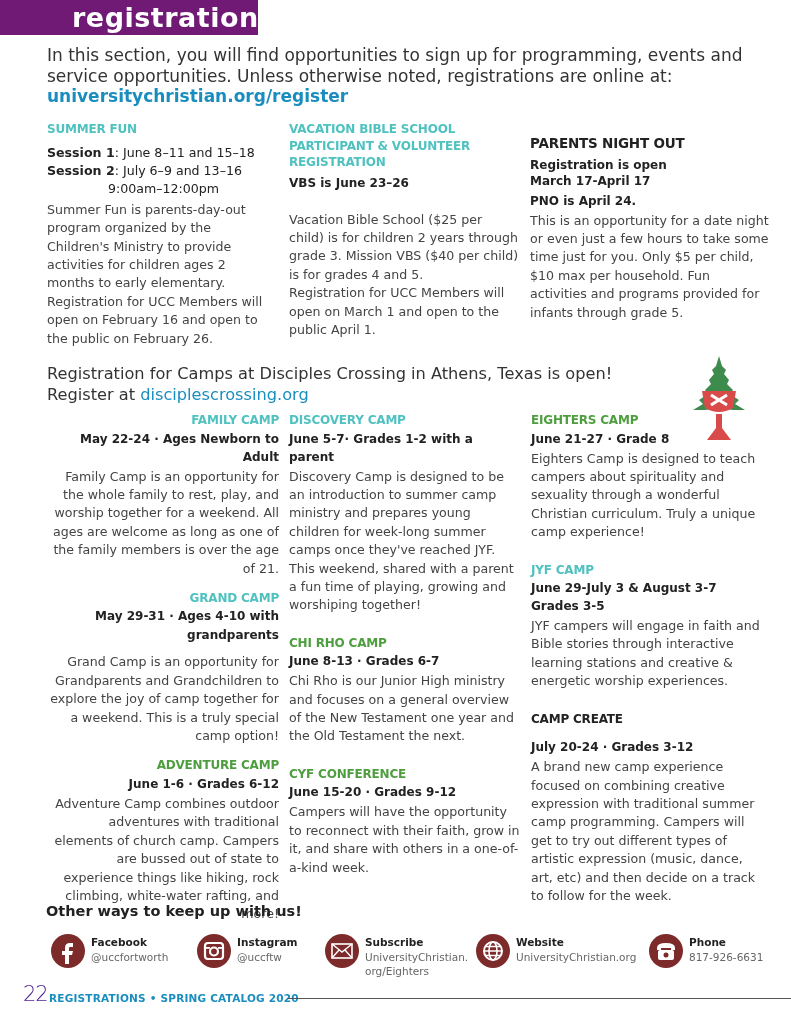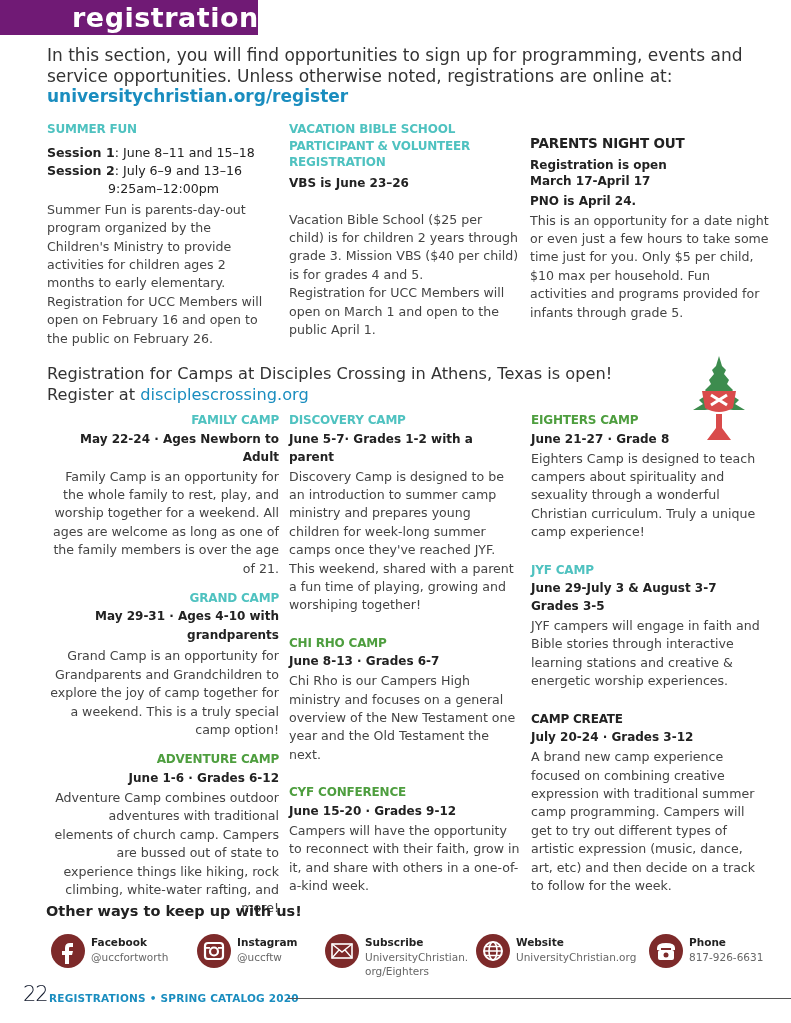--- a/index.html
+++ b/index.html
@@ -18,41 +18,41 @@
   .gap{height:12px;}
   .indent{padding-left:61px;display:block;}
   .camp-intro{position:absolute;left:47px;top:364px;width:640px;font-size:16.2px;line-height:20.5px;color:#333;}
   .tree{position:absolute;left:689px;top:356px;width:60px;height:85px;}
   .other-title{position:absolute;left:46px;top:903px;font-size:14.5px;font-weight:bold;color:#222;}
   .contact{position:absolute;top:934px;height:50px;}
   .contact .ic{position:absolute;left:0;top:0;width:34px;height:34px;border-radius:50%;background:#7d2a2a;}
   .contact .ic svg{position:absolute;left:0;top:0;}
   .contact .lbl{position:absolute;left:40px;top:2px;font-size:10.5px;font-weight:bold;color:#222;white-space:nowrap;}
   .contact .val{position:absolute;left:40px;top:16px;font-size:10.5px;line-height:14px;color:#666;white-space:nowrap;}
-  .footer-num{position:absolute;left:23px;top:982px;font-size:21px;color:#0f172a;font-weight:200;letter-spacing:-1px;}
+  .footer-num{position:absolute;left:23px;top:982px;font-size:21px;color:#4c1d95;font-weight:200;letter-spacing:-1px;}
   .footer-text{position:absolute;left:49px;top:992px;font-size:10.5px;font-weight:bold;color:#1a8dbf;letter-spacing:0.2px;}
   .footer-rule{position:absolute;left:287px;top:998px;width:504px;height:1px;background:#555;}
 </style>
 </head>
 <body>
 
 <div class="banner">
   <span>registrations</span>
 </div>
 
 <div class="intro">
   <span>In this section, you will find opportunities to sign up for programming, events and service opportunities. Unless otherwise noted, registrations are online at: </span><span class="link">universitychristian.org/register</span>
 </div>
 
 <div class="col" style="left:47px;top:121px;width:230px;">
   <div class="h teal">SUMMER FUN</div>
   <div style="height:6px"></div>
   <div class="dark"><b>Session 1</b><span>: June 8–11 and 15–18</span></div>
   <div class="dark"><b>Session 2</b><span>: July 6–9 and 13–16</span></div>
-  <span class="indent dark">9:25am–12:00pm</span>
+  <span class="indent dark">9:00am–12:00pm</span>
   <p class="p" style="margin-top:2px;">Summer Fun is parents-day-out program organized by the Children's Ministry to provide activities for children ages 2 months to early elementary.</p>
   <p class="p">Registration for UCC Members will open on February 16 and open to the public on February 26.</p>
 </div>
 
 <div class="col" style="left:289px;top:121px;width:230px;">
   <div class="h teal">VACATION BIBLE SCHOOL PARTICIPANT &amp; VOLUNTEER REGISTRATION</div>
   <div style="height:3px"></div>
   <div class="sub">VBS is June 23–26</div>
   <p class="p" style="margin-top:19px;">Vacation Bible School ($25 per child) is for children 2 years through grade 3. Mission VBS ($40 per child) is for grades 4 and 5.</p>
   <p class="p">Registration for UCC Members will open on March 1 and open to the public April 1.</p>
@@ -82,41 +82,41 @@
 <div class="col" style="left:47px;top:412px;width:232px;text-align:right;">
   <div>
     <div class="h teal">FAMILY CAMP</div>
     <div class="sub" style="margin-top:1px">May 22-24 · Ages Newborn to Adult</div>
     <p class="p" style="margin-top:2px">Family Camp is an opportunity for the whole family to rest, play, and worship together for a weekend. All ages are welcome as long as one of the family members is over the age of 21.</p>
   </div>
   <div class="gap"></div>
   <div>
     <div class="h teal">GRAND CAMP</div>
     <div class="sub" style="margin-top:1px;line-height:19px">May 29-31 · Ages 4-10 with grandparents</div>
-    <p class="p" style="margin-top:2px">Grand Camp is an opportunity for Grandparents and Grandchildren to explore the joy of camp together for a weekend. This is a truly special camp option!</p>
+    <p class="p" style="margin-top:8px">Grand Camp is an opportunity for Grandparents and Grandchildren to explore the joy of camp together for a weekend. This is a truly special camp option!</p>
   </div>
   <div class="gap"></div>
   <div>
     <div class="h green">ADVENTURE CAMP</div>
     <div class="sub" style="margin-top:1px">June 1-6 · Grades 6-12</div>
     <p class="p" style="margin-top:2px">Adventure Camp combines outdoor adventures with traditional elements of church camp. Campers are bussed out of state to experience things like hiking, rock climbing, white-water rafting, and more!</p>
   </div>
 </div>
 
 <div class="col" style="left:289px;top:412px;width:232px;">
   <div>
     <div class="h teal">DISCOVERY CAMP</div>
     <div class="sub" style="margin-top:1px">June 5-7· Grades 1-2 with a parent</div>
     <p class="p" style="margin-top:2px">Discovery Camp is designed to be an introduction to summer camp ministry and prepares young children for week-long summer camps once they've reached JYF. This weekend, shared with a parent a fun time of playing, growing and worshiping together!</p>
   </div>
   <div class="gap" style="height:20px"></div>
   <div>
     <div class="h green">CHI RHO CAMP</div>
     <div class="sub" style="margin-top:1px">June 8-13 · Grades 6-7</div>
-    <p class="p" style="margin-top:2px">Chi Rho is our Campers High ministry and focuses on a general overview of the New Testament one year and the Old Testament the next.</p>
+    <p class="p" style="margin-top:2px">Chi Rho is our Junior High ministry and focuses on a general overview of the New Testament one year and the Old Testament the next.</p>
   </div>
   <div class="gap" style="height:20px"></div>
   <div>
     <div class="h green">CYF CONFERENCE</div>
     <div class="sub" style="margin-top:1px">June 15-20 · Grades 9-12</div>
     <p class="p" style="margin-top:2px">Campers will have the opportunity to reconnect with their faith, grow in it, and share with others in a one-of-a-kind week.</p>
   </div>
 </div>
 
 <div class="col" style="left:531px;top:412px;width:235px;">
@@ -128,21 +128,21 @@
   <div class="gap" style="height:20px"></div>
   <div>
     <div class="h teal">JYF CAMP</div>
     <div class="sub" style="margin-top:1px">June 29-July 3 &amp; August 3-7</div>
     <div class="sub">Grades 3-5</div>
     <p class="p" style="margin-top:2px">JYF campers will engage in faith and Bible stories through interactive learning stations and creative &amp; energetic worship experiences.</p>
   </div>
   <div class="gap" style="height:20px"></div>
   <div>
     <div class="h dark">CAMP CREATE</div>
-    <div class="sub" style="margin-top:1px">July 20-24 · Grades 3-12</div>
+    <div class="sub" style="margin-top:11px">July 20-24 · Grades 3-12</div>
     <p class="p" style="margin-top:2px">A brand new camp experience focused on combining creative expression with traditional summer camp programming. Campers will get to try out different types of artistic expression (music, dance, art, etc) and then decide on a track to follow for the week.</p>
   </div>
 </div>
 
 <div class="other-title">Other ways to keep up with us!</div>
 
 <div class="contact" style="left:51px;">
   <div class="ic">
     <svg width="34" height="34" viewBox="0 0 34 34">
         <path d="M19,9 h3 v4 h-3 q-1,0 -1,1 v3 h4 l-1,4 h-3 v9 h-4 v-9 h-3 v-4 h3 v-3 q0,-5 5,-5z" fill="#fff"></path>

